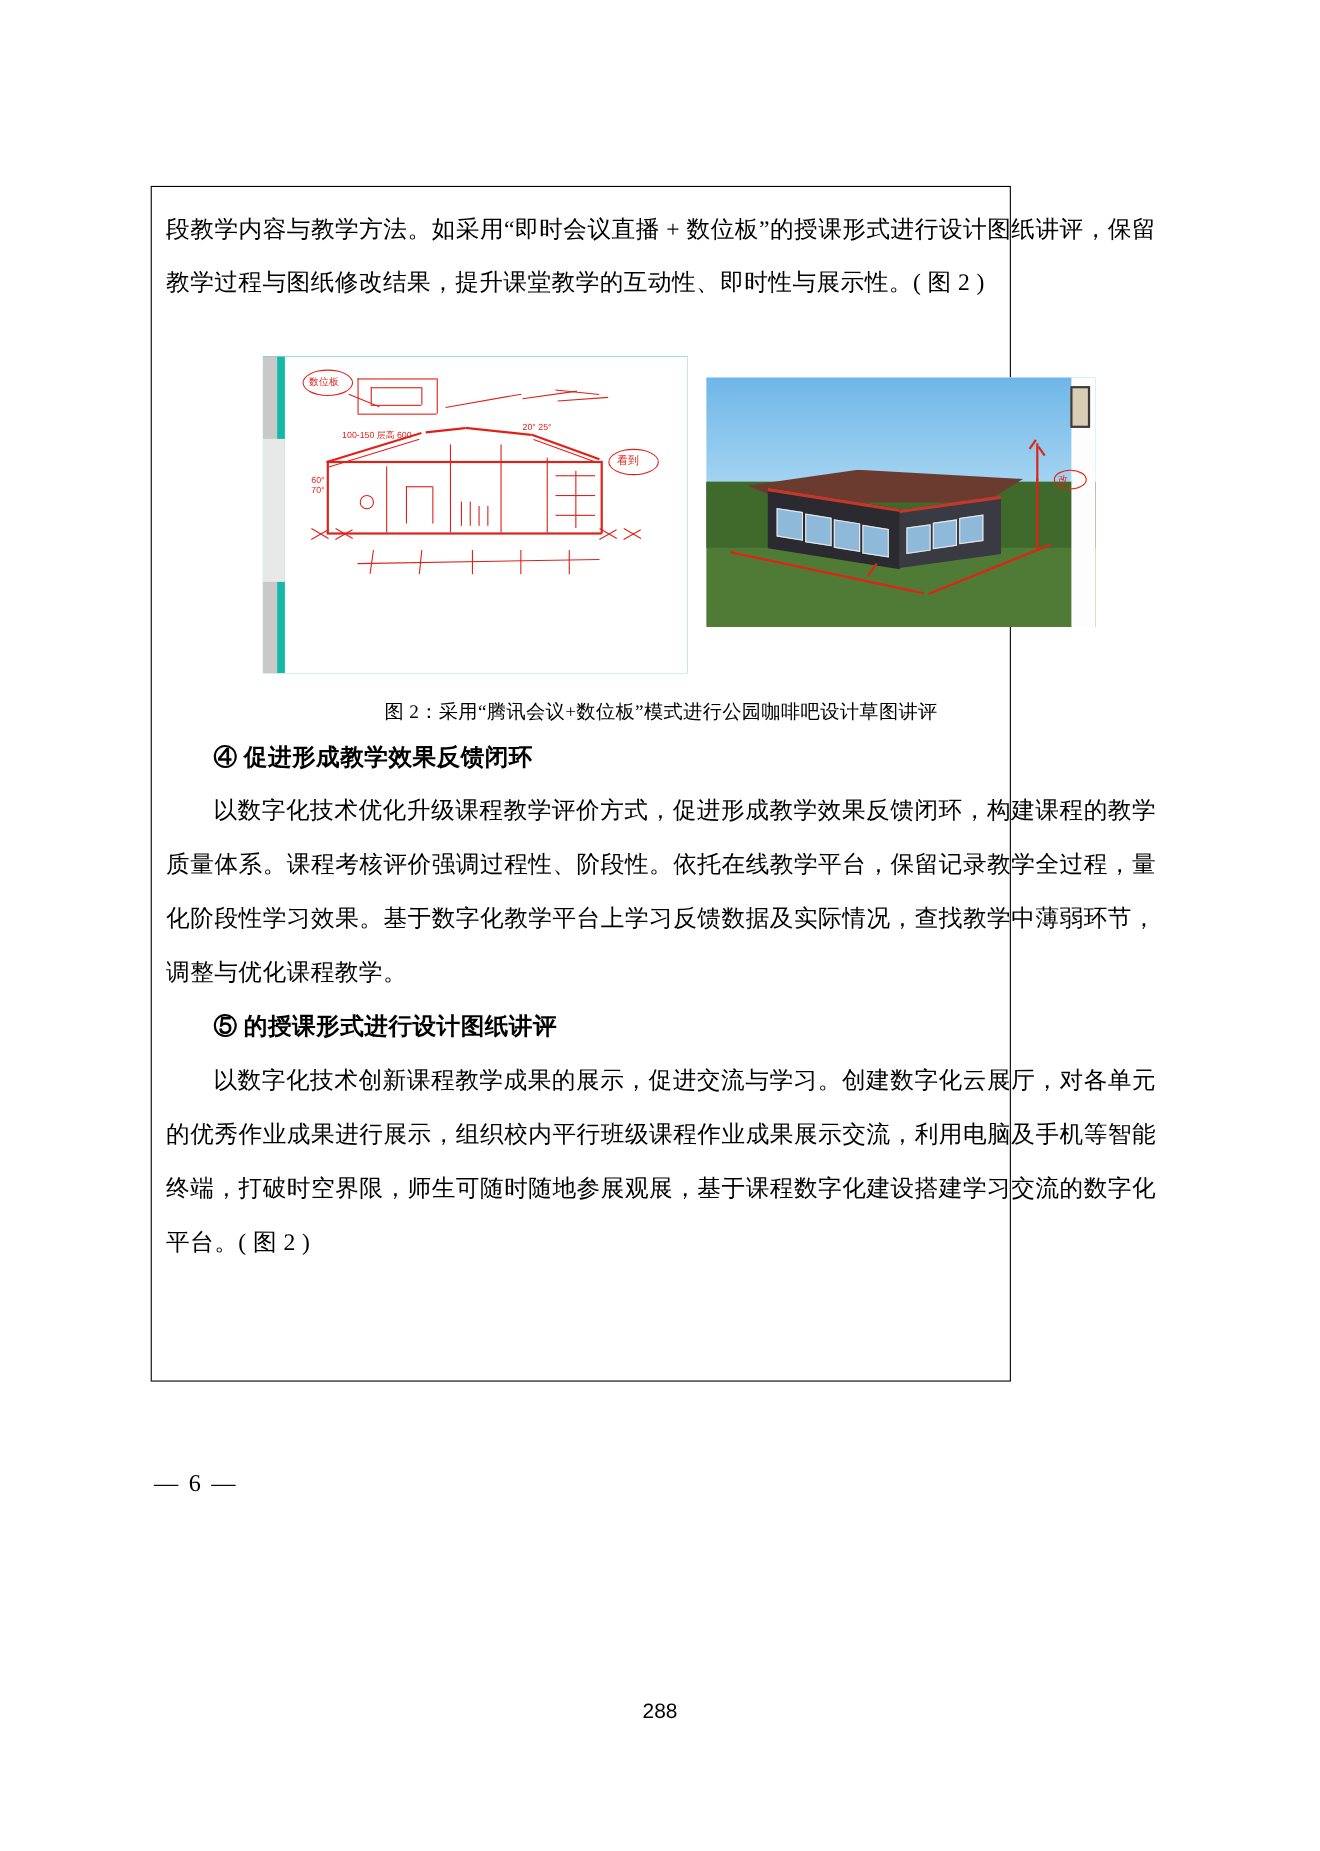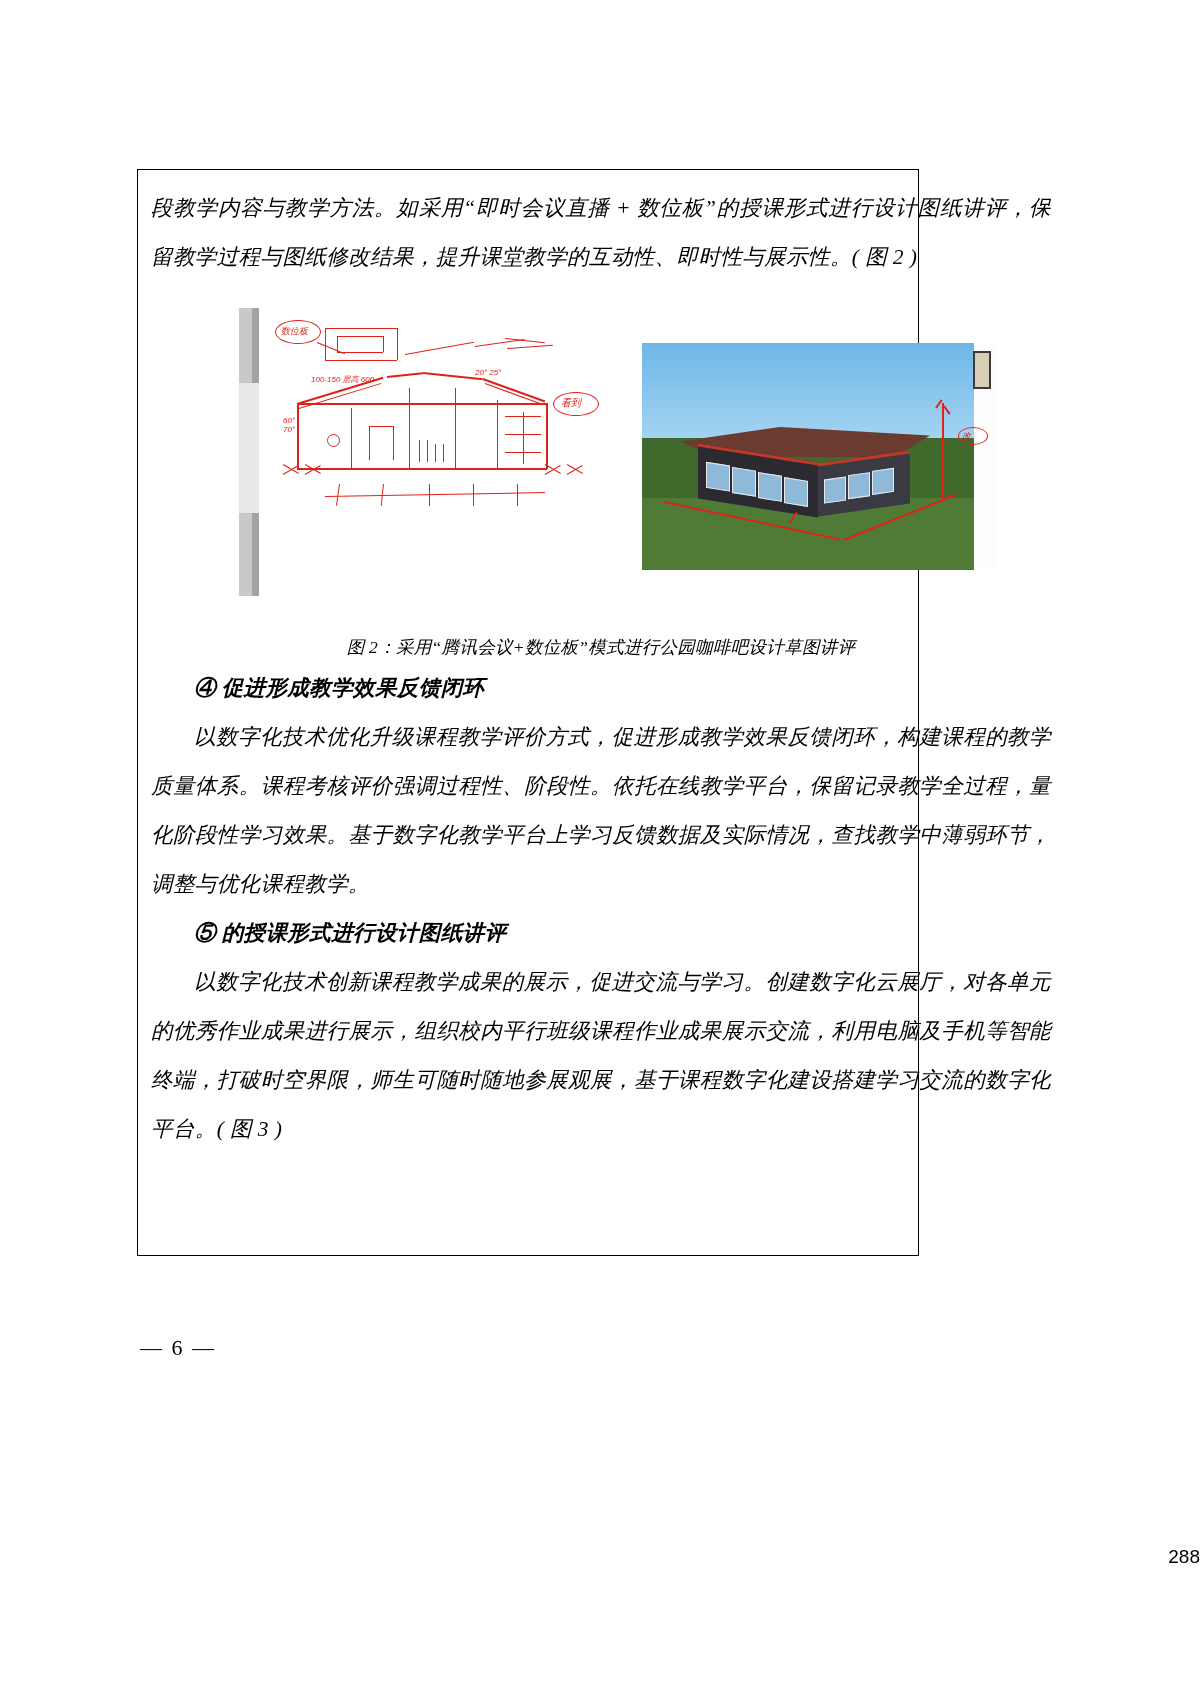--- a/index.html
+++ b/index.html
@@ -18,21 +18,20 @@
 
   
   .page-frame {
     position: absolute;
     left: 137px;
     top: 169px;
     width: 782px;
     height: 1087px;
     border: 1.5px solid #000;
     box-sizing: border-box;
-    font-style: italic;
   }
 
   .content {
     position: absolute;
     left: 13px;
     top: 14px;
     width: 900px;
   }
 
   p.para {
@@ -62,24 +61,24 @@
   }
   .figure-images {
     position: relative;
     height: 298px;
     margin: 0 auto;
     width: 790px;
   }
   .img-left {
     position: absolute;
     left: 33px;
-    top: 0;
+    top: 16px;
     width: 386px;
     height: 288px;
-    background: #a3a3a3;
+    background: #14b8a6;
     border: 0;
     overflow: hidden;
   }
   .img-left .grey-bar-l {
     position: absolute;
     left: 0; top: 0; width: 13px; height: 288px;
     background: #c9c9c9;
   }
   .img-left .grey-bar-l2 {
     position: absolute;
@@ -183,21 +182,21 @@
     top: 1335px;
     font-size: 22px;
     letter-spacing: 2px;
     font-family: "Liberation Serif", serif;
   }
   .footer-num {
     position: absolute;
     left: 0;
     top: 1546px;
     width: 1200px;
-    text-align: right;
+    text-align: center;
     font-size: 19px;
     font-family: "Liberation Sans", sans-serif;
   }
 </style>
 </head>
 <body>
 
 <div class="page-frame">
   <div class="content">
 
@@ -320,19 +319,19 @@
         </div>
       </div>
 
       <div class="fig-caption">图 2：采用“腾讯会议+数位板”模式进行公园咖啡吧设计草图讲评</div>
     </div>
 
     <h3 class="heading">④ 促进形成教学效果反馈闭环</h3>
     <p class="para indent">以数字化技术优化升级课程教学评价方式，促进形成教学效果反馈闭环，构建课程的教学质量体系。课程考核评价强调过程性、阶段性。依托在线教学平台，保留记录教学全过程，量化阶段性学习效果。基于数字化教学平台上学习反馈数据及实际情况，查找教学中薄弱环节，调整与优化课程教学。</p>
 
     <h3 class="heading">⑤ 的授课形式进行设计图纸讲评</h3>
-    <p class="para indent">以数字化技术创新课程教学成果的展示，促进交流与学习。创建数字化云展厅，对各单元的优秀作业成果进行展示，组织校内平行班级课程作业成果展示交流，利用电脑及手机等智能终端，打破时空界限，师生可随时随地参展观展，基于课程数字化建设搭建学习交流的数字化平台。( 图 3 )</p>
+    <p class="para indent">以数字化技术创新课程教学成果的展示，促进交流与学习。创建数字化云展厅，对各单元的优秀作业成果进行展示，组织校内平行班级课程作业成果展示交流，利用电脑及手机等智能终端，打破时空界限，师生可随时随地参展观展，基于课程数字化建设搭建学习交流的数字化平台。( 图 2 )</p>
 
   </div>
 </div>
 
 <div class="page-num">—  6  —</div>
 <div class="footer-num">288</div>
 
 </body></html>

